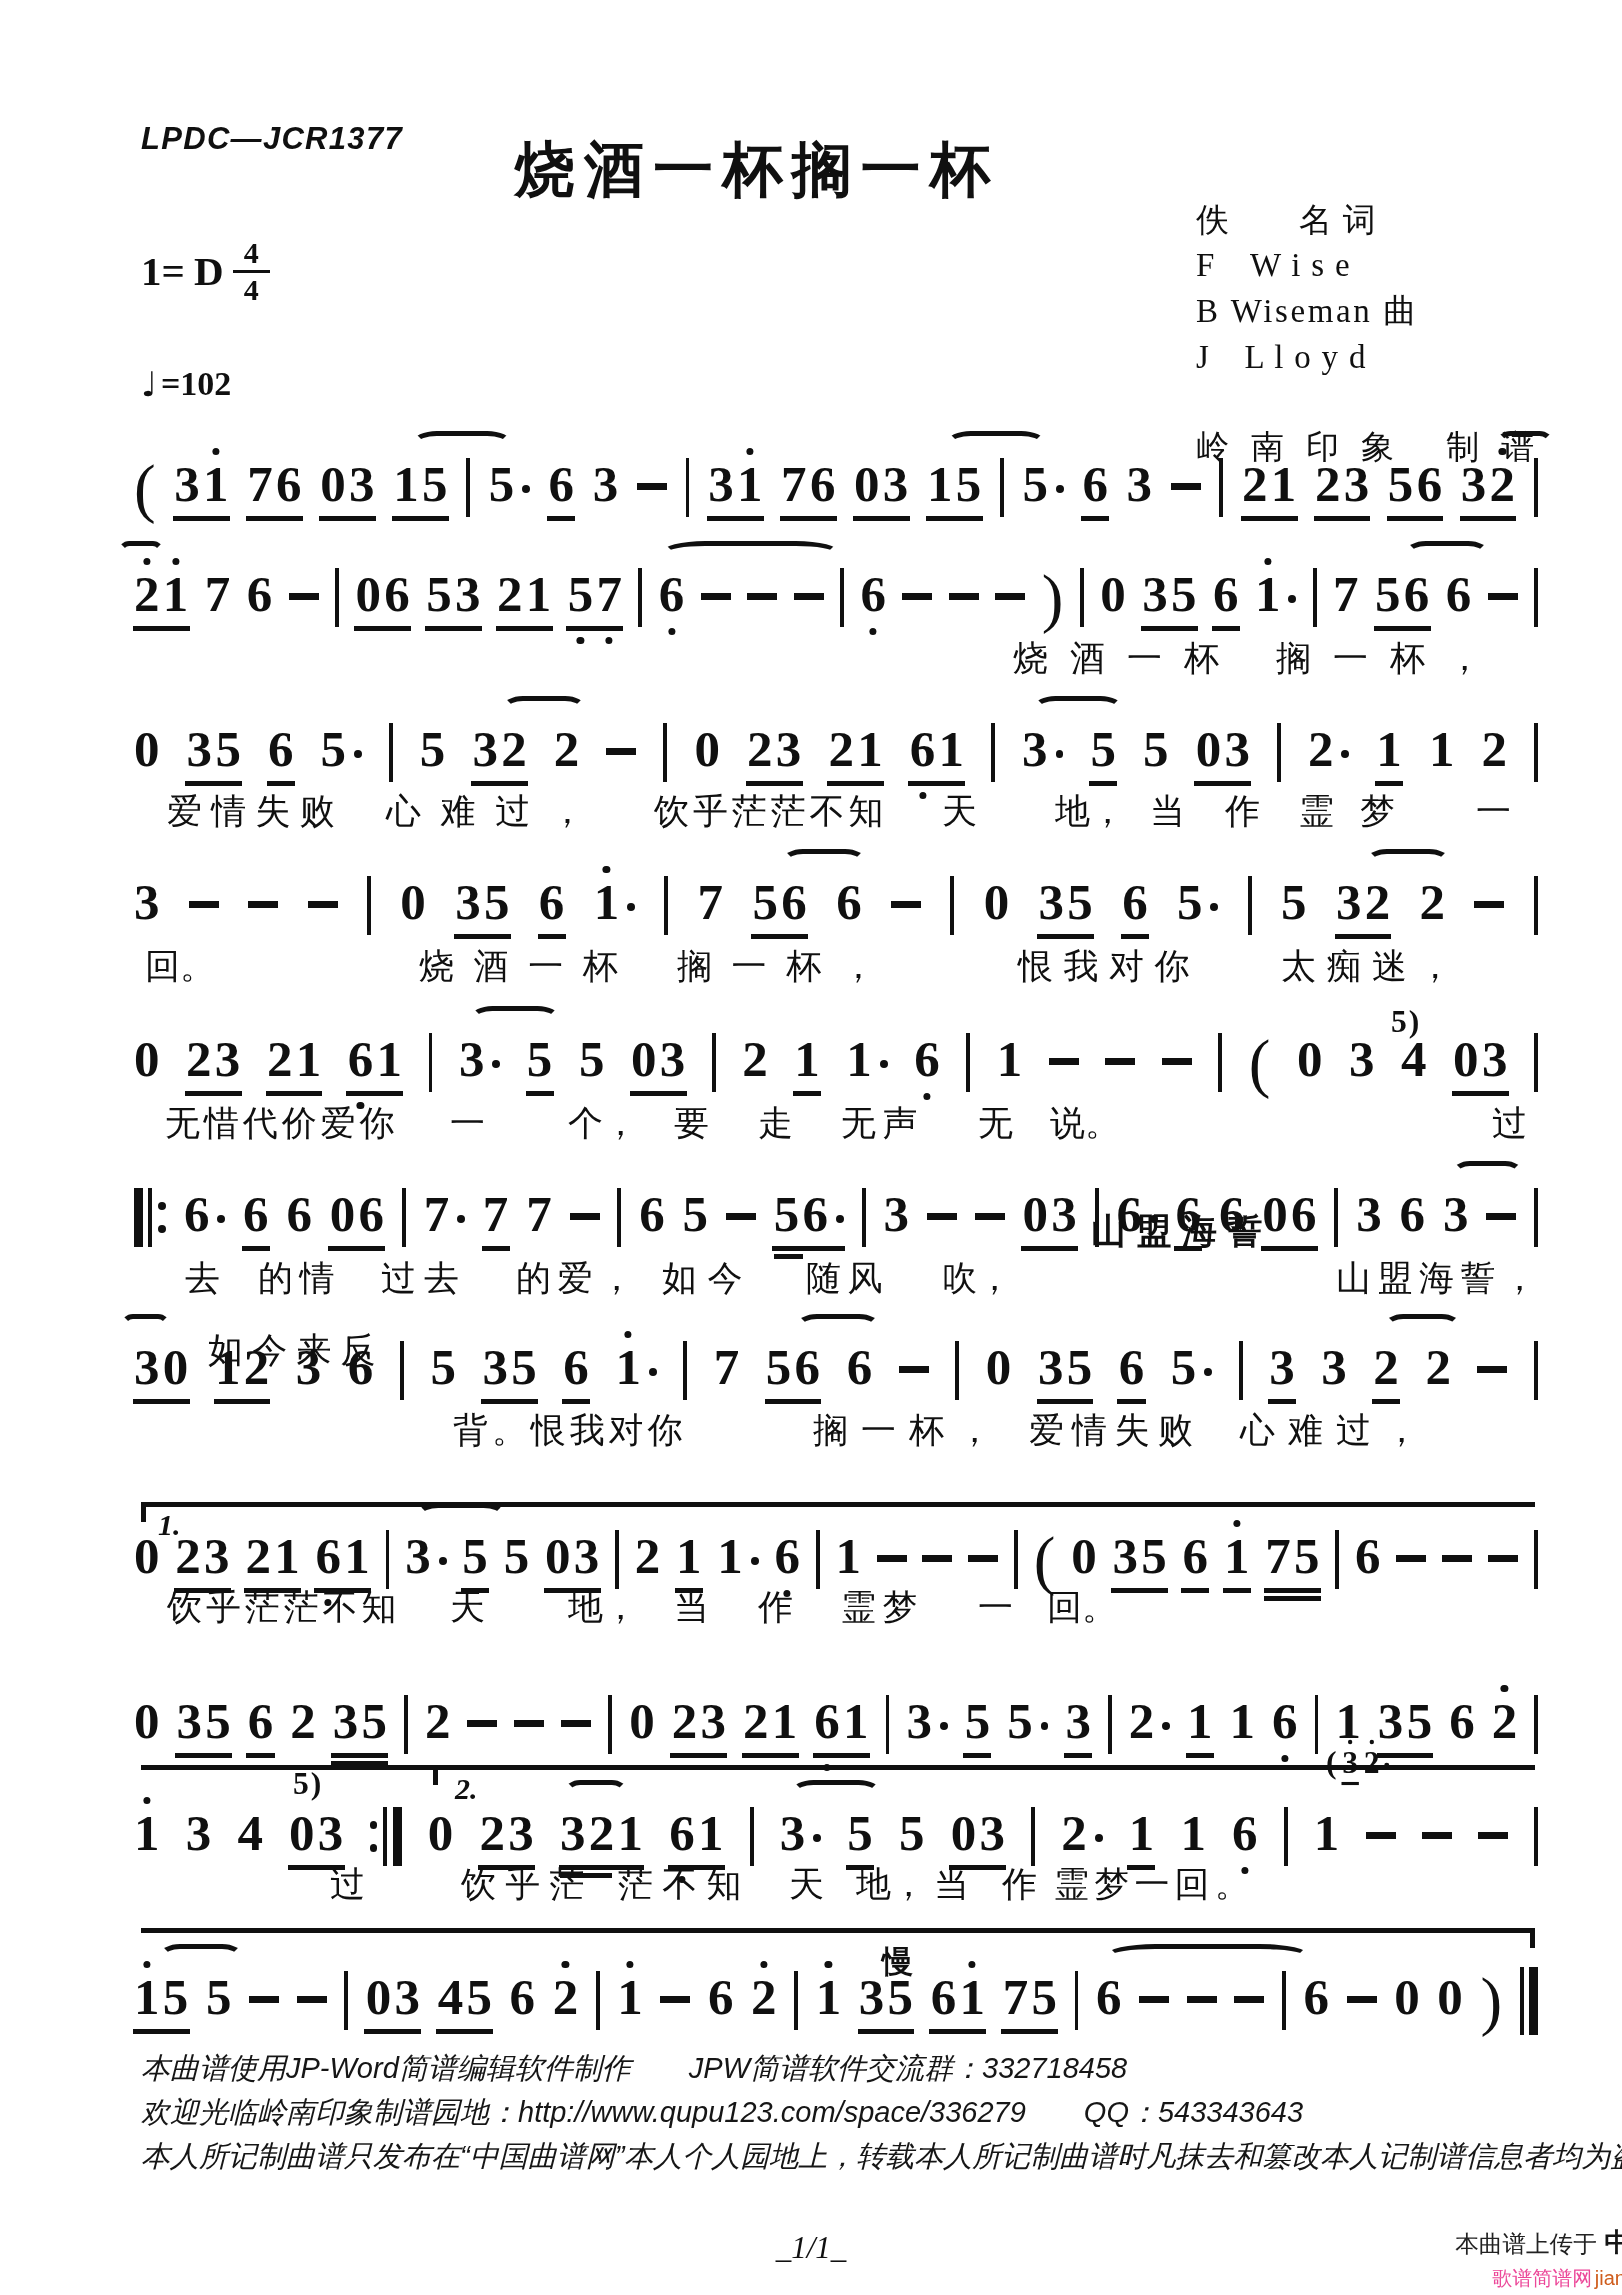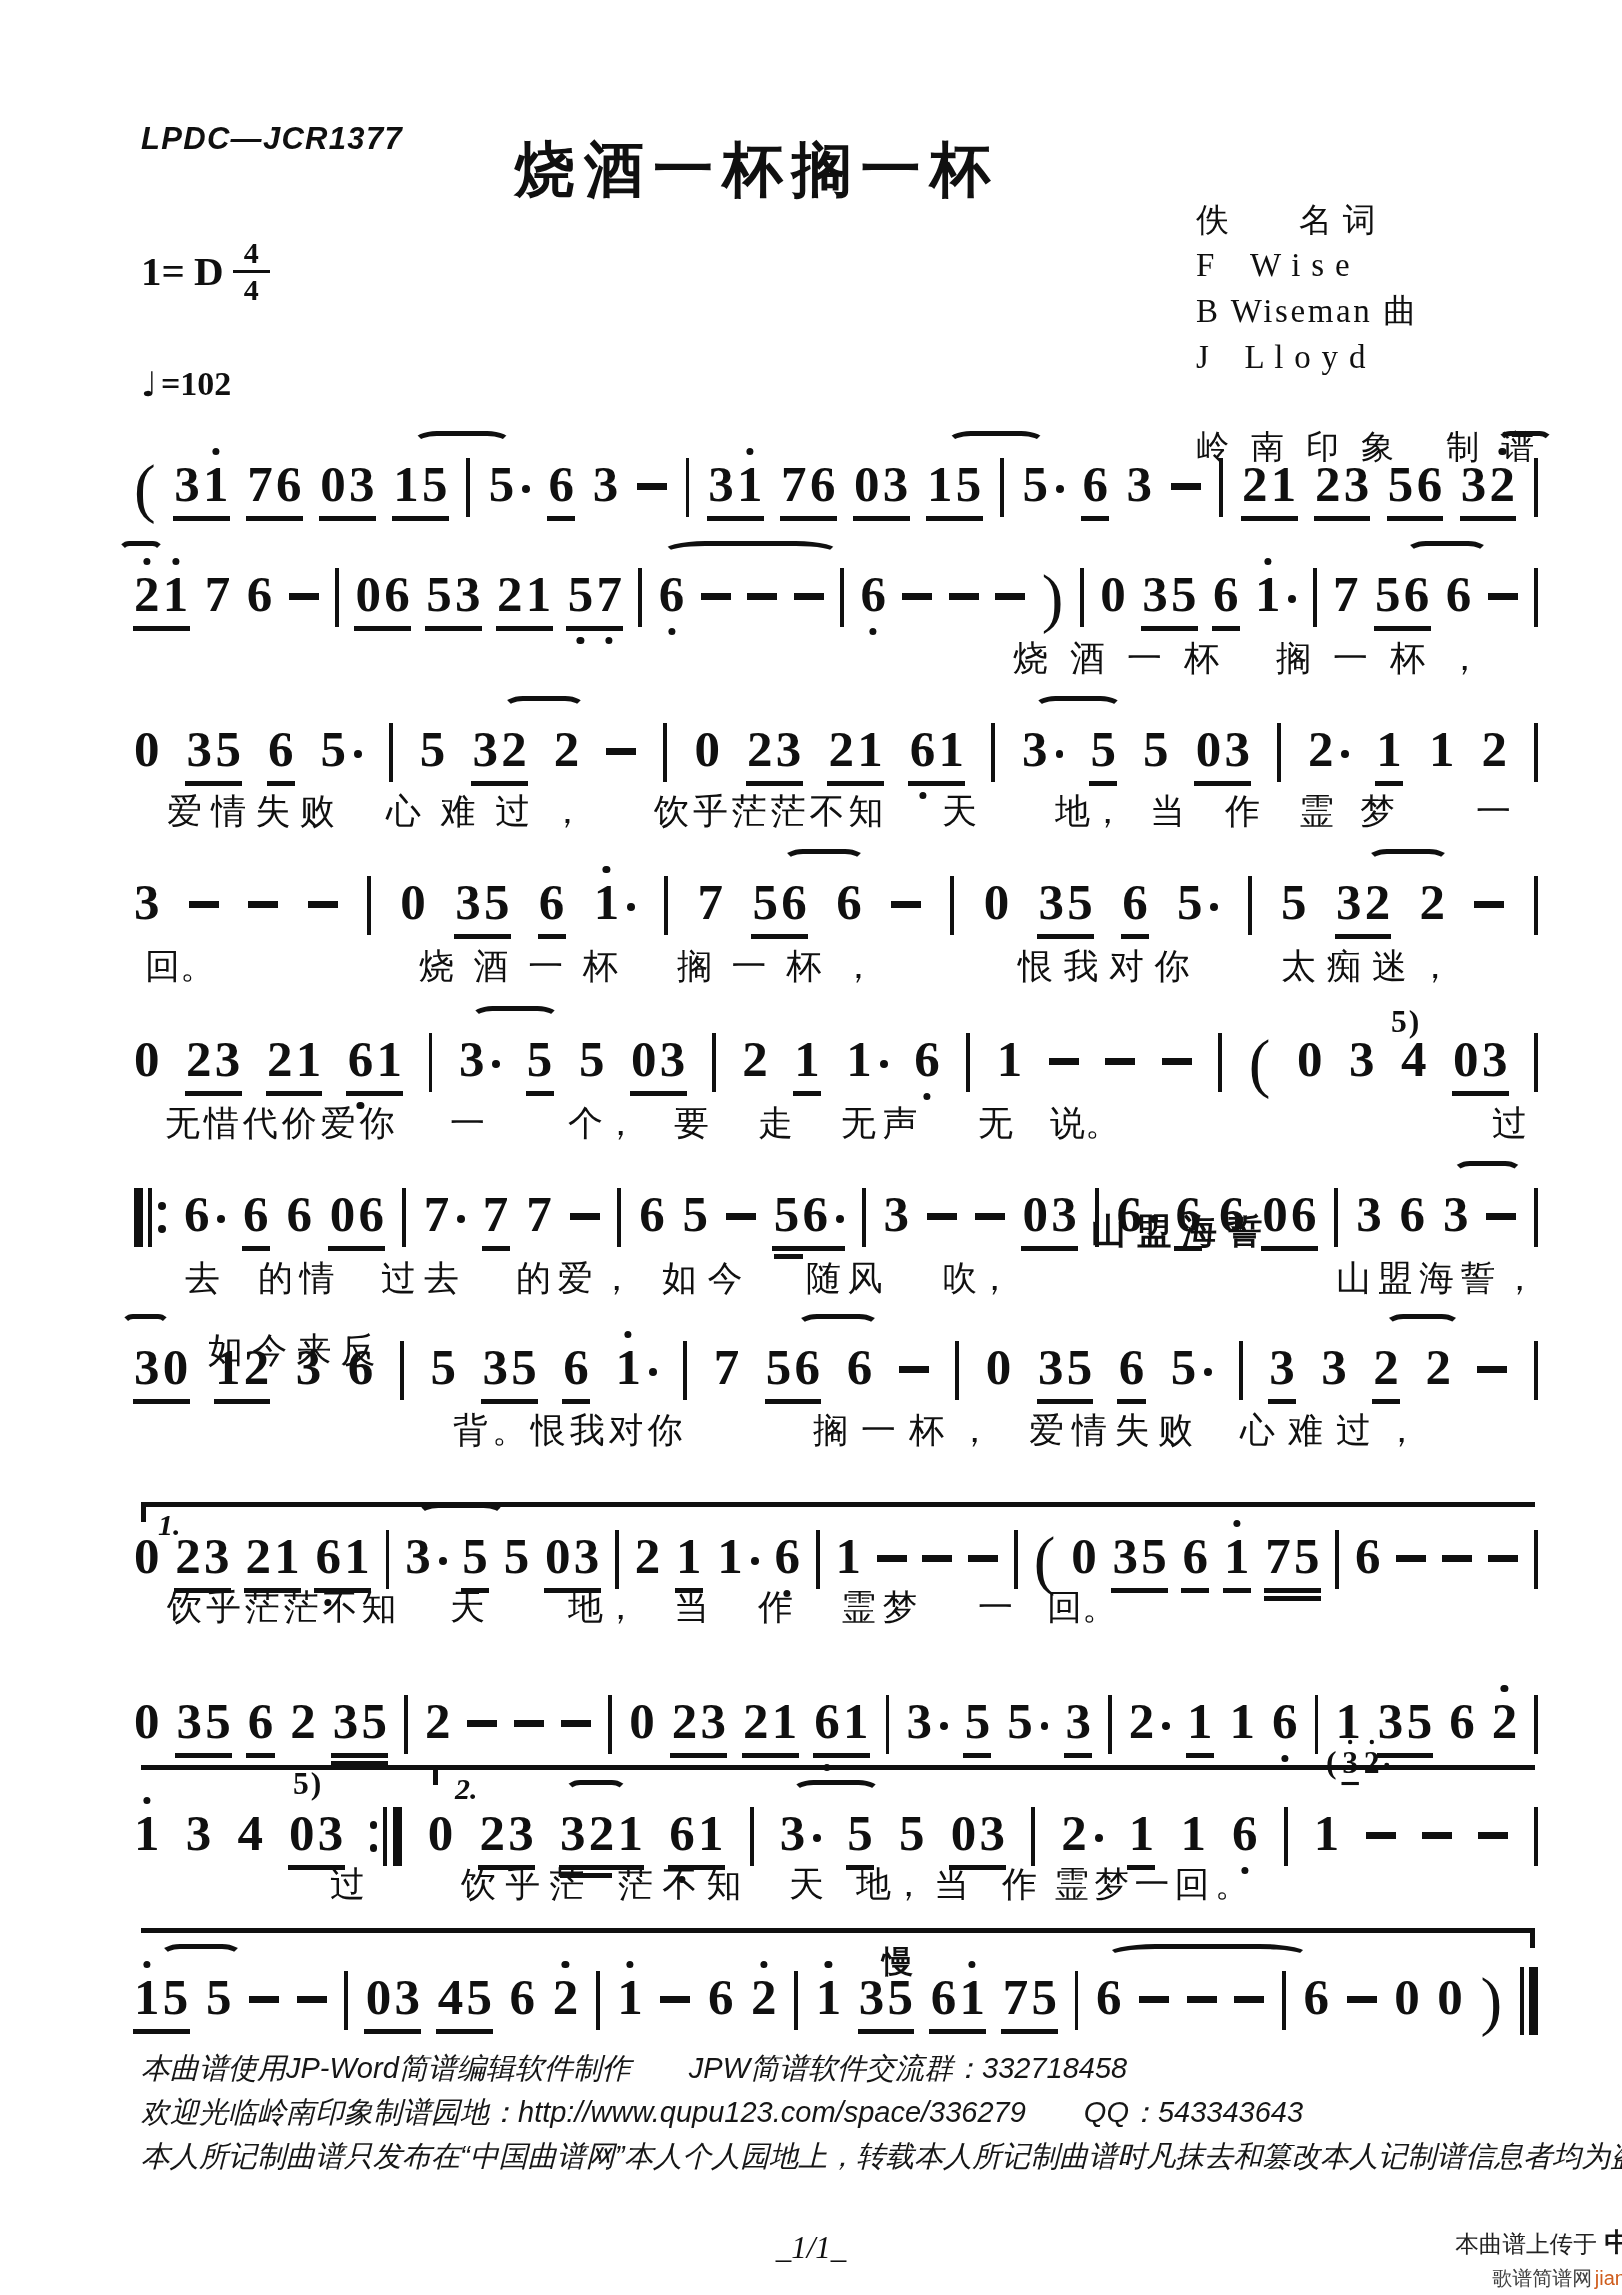--- a/index.html
+++ b/index.html
@@ -50,21 +50,21 @@
   .cuetext{position:absolute;font:700 31px "Liberation Serif",serif;}
   
   .fline{position:absolute;left:141px;font:italic 400 29px "Liberation Sans",sans-serif;white-space:pre;color:#161616;}
   #pageno{font:italic 400 31px "Liberation Serif",serif;transform:translateX(-50%);}
   #wm{position:absolute;right:-9.2px;width:177px;}
   .wmr1{white-space:nowrap;display:flex;align-items:flex-end;gap:3.9px;}
   .wm-b{font:400 23.6px "Liberation Sans",sans-serif;color:#222;}
   .wm-arc{display:inline-block;width:23.6px;height:13px;background:#c2602e;border-radius:23.6px 23.6px 0 0;}
   .wm-cn{font:700 26px "Liberation Sans",sans-serif;color:#141414;}
   .wmr2{white-space:nowrap;margin-top:5.2px;padding-left:37px;}
-  .wm-gray{font:400 20px "Liberation Sans",sans-serif;color:#404040;}
+  .wm-gray{font:400 20px "Liberation Sans",sans-serif;color:#ec4899;}
   .wm-or{font:400 20px "Liberation Sans",sans-serif;color:#cf5d1d;}
 </style>
 </head>
 <body>
 
 <div id="page">
   <div id="catalog" class="abs" style="left:141px;top:121px">LPDC—JCR1377</div>
   <div id="title" class="abs" style="left:757px;top:130px">烧酒一杯搁一杯</div>
 
   <div id="keysig" class="abs" style="left:141px;top:237px">

